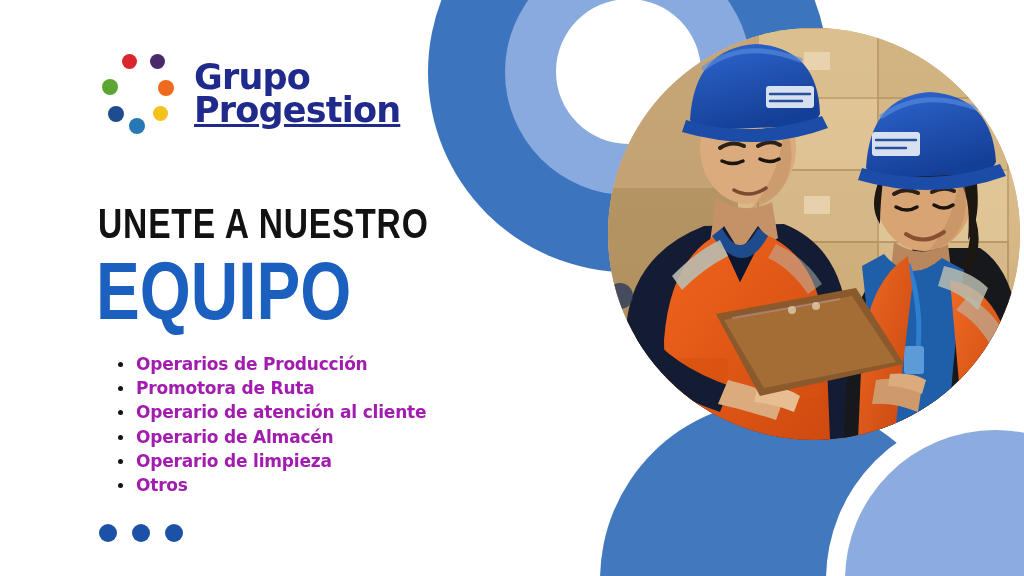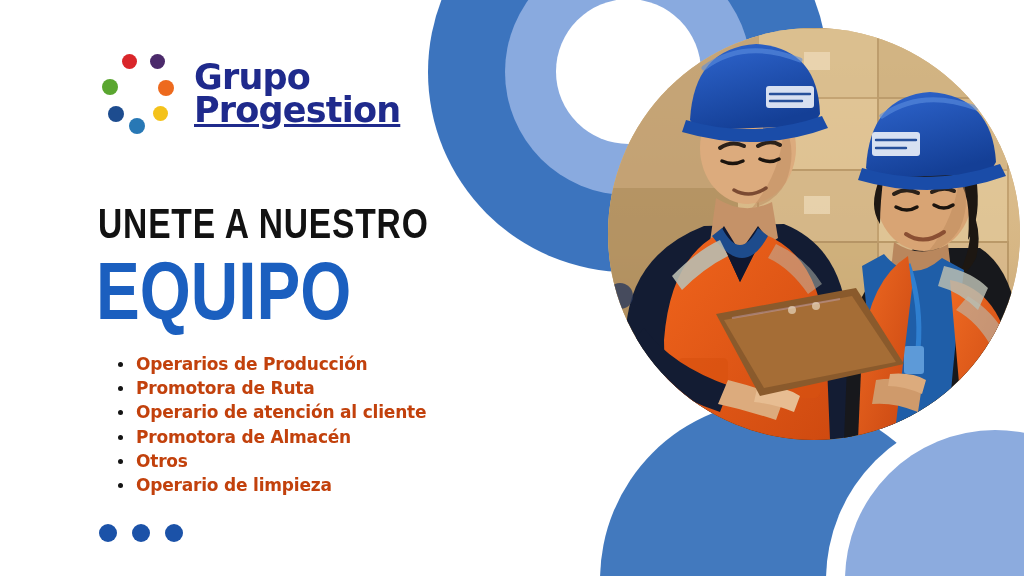--- a/index.html
+++ b/index.html
@@ -138,21 +138,21 @@
     left:110px; top:352px;
     list-style:none;
   }
   .joblist li {
     position:relative;
     padding-left:26px;
     font-family:"DejaVu Sans", sans-serif;
     font-weight:bold;
     font-size:17px;
     line-height:24.2px;
-    color:#c2410c;
+    color:#a21caf;
     letter-spacing:-0.2px;
     white-space:nowrap;
   }
   .joblist li::before {
     content:"";
     position:absolute;
     left:8px; top:10px;
     width:5px; height:5px;
     border-radius:50%;
     background:#141414;
@@ -336,23 +336,23 @@
       </div>
     </div>
 
     <div class="head-sm">UNETE A NUESTRO</div>
     <div class="head-lg">EQUIPO</div>
 
     <ul class="joblist">
         <li>Operarios de Producción</li>
         <li>Promotora de Ruta</li>
         <li>Operario de atención al cliente</li>
-        <li>Promotora de Almacén</li>
+        <li>Operario de Almacén</li>
+        <li>Operario de limpieza</li>
         <li>Otros</li>
-        <li>Operario de limpieza</li>
       </ul>
 
     <div class="bottom-dots">
         <span style="background: rgb(27, 82, 168);"></span>
         <span style="background: rgb(27, 82, 168);"></span>
         <span style="background: rgb(27, 82, 168);"></span>
       </div>
   </div>
 
 </div>

